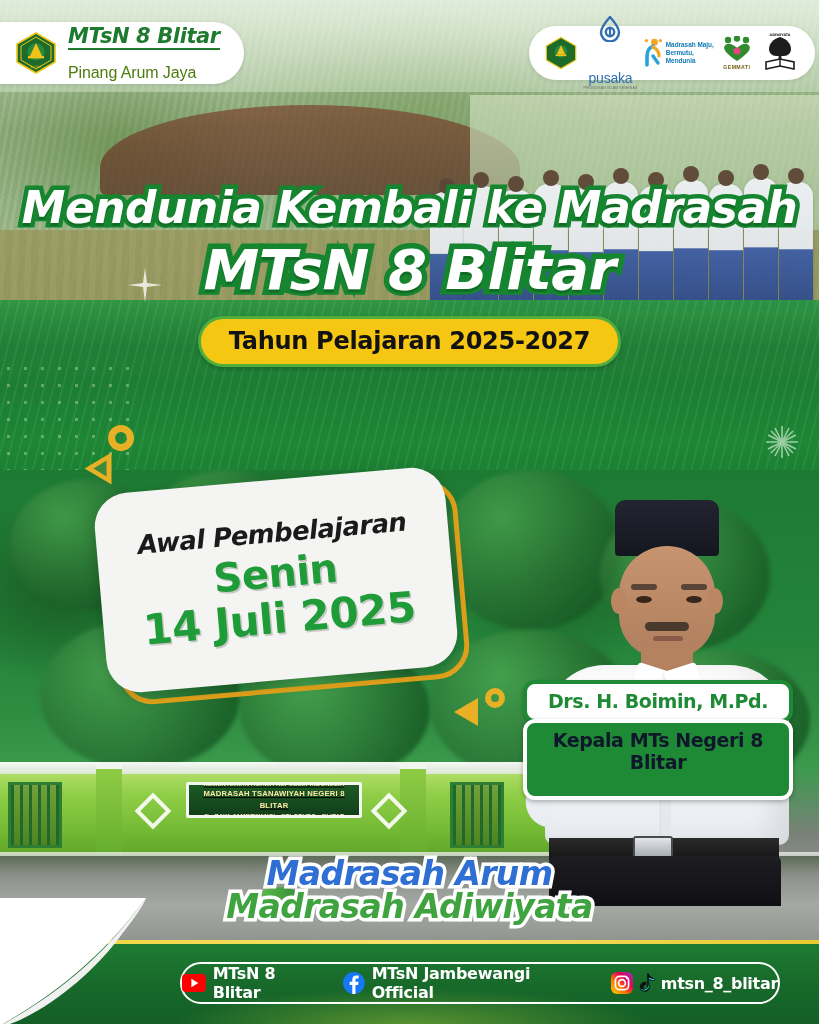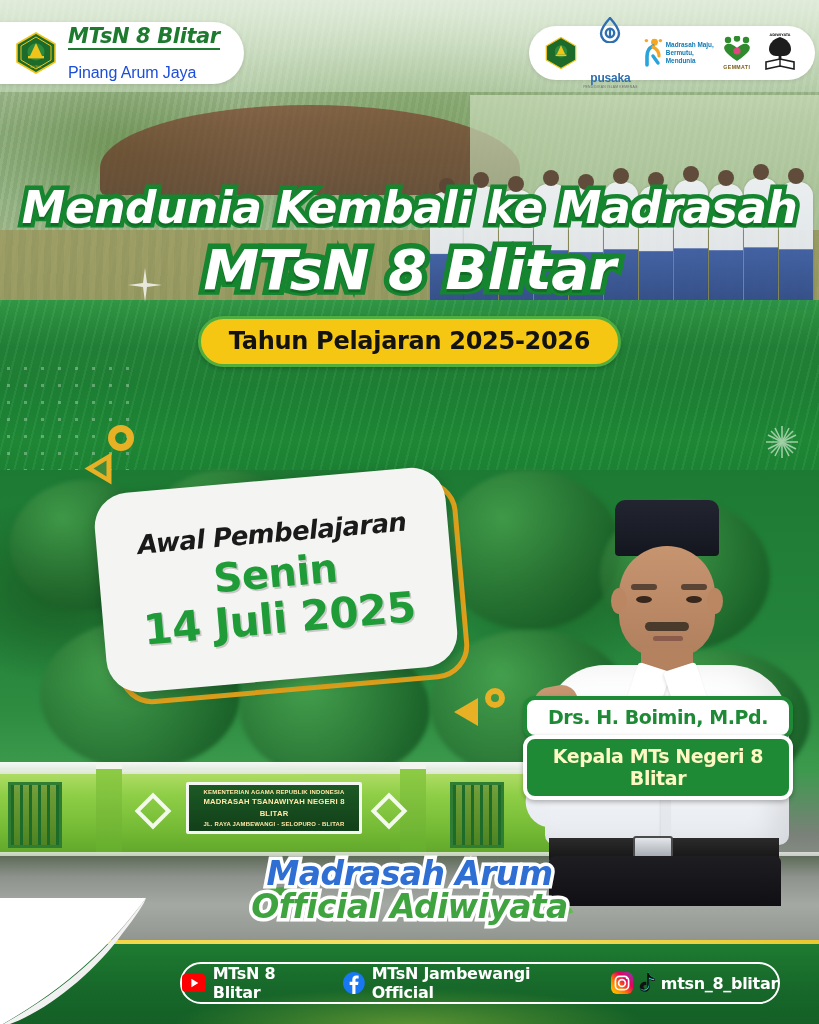--- a/index.html
+++ b/index.html
@@ -108,26 +108,27 @@
     position:absolute; top:762px; height:12px; width:560px; left:0;
     background:linear-gradient(180deg,#ffffff,#dfe7d9);
     opacity:.95;
   }
   .gate-pillar{
     position:absolute; width:26px; height:96px; top:762px;
     background:linear-gradient(180deg,#8ecb45,#63ac2c);
     border-top:7px solid #f2f6ee;
   }
   .gate-sign{
-    position:absolute; left:186px; top:782px; width:176px; height:52px;
+    position:absolute; left:186px; top:782px; width:176px; height:36px;
     background:linear-gradient(180deg,#1c5a25,#123f19);
     border:3px solid #f4f7f1;
     border-radius:2px;
     display:flex; align-items:center; justify-content:center;
     overflow:hidden;
+    text-decoration:underline;
   }
   .gate-sign span{
     color:#ffe9a8; font-size:6.2px; letter-spacing:.2px;
     text-align:center; line-height:1.55; font-weight:700;
     transform:scale(.96);
   }
   .gate-diamond{
     position:absolute; width:26px; height:26px; top:798px;
     border:4px solid #ffffff; transform:rotate(45deg); opacity:.9;
   }
@@ -168,35 +169,35 @@
 
   .school-name-wrap{ line-height:1; }
   .school-name{
     font-family:"DejaVu Sans", sans-serif;
     font-size:21px; font-weight:700; font-style:italic;
     color:#1d7a2e; letter-spacing:-.4px;
     border-bottom:2.5px solid #1d7a2e;
     padding-bottom:1px; display:inline-block;
   }
   .school-tagline{
-    font-size:16px; color:#1d4ed8; margin-top:15px; letter-spacing:-.1px;
+    font-size:16px; color:#4d7c0f; margin-top:15px; letter-spacing:-.1px;
   }
 
   .header-badges{
     position:absolute; right:4px; top:26px;
     height:54px; width:286px;
     background:#ffffff;
     border-radius:27px;
     display:flex; align-items:center; justify-content:space-evenly;
     padding:0 10px;
     box-shadow:0 1px 4px rgba(0,0,0,.10);
   }
   .badge-item{ display:flex; align-items:center; gap:3px; }
   .badge-item svg{ display:block; }
-  .pusaka-txt{ font-size:12px; font-weight:700; color:#2f6fb0; letter-spacing:-.2px;margin-top:28px;}
+  .pusaka-txt{ font-size:14px; font-weight:400; color:#2f6fb0; letter-spacing:-.2px;margin-top:28px;}
   .pusaka-sub{ font-size:3.4px; color:#6d6d6d; letter-spacing:.2px; }
   .mmbm-txt{ font-size:6.4px; font-weight:700; color:#0f7ab5; line-height:1.25; }
   .gemmati-txt{ font-size:5.2px; font-weight:700; color:#7a5c14; letter-spacing:.4px; }
 
   
   .title-block{
     position:absolute; left:0; top:182px; width:819px;
     text-align:center; z-index:9;
   }
   .title-line1{
@@ -404,24 +405,24 @@
     font-family:"DejaVu Sans", sans-serif;
     font-size:19px; font-weight:700; color:#1f8a36;
     letter-spacing:-.4px;
     box-shadow:0 2px 4px rgba(0,0,0,.22);
   }
   .np-bottom{
     margin-top:-4px;
     background:#1f8a36;
     border:4px solid #ffffff;
     border-radius:12px;
-    padding:6px 10px 7px;
+    padding:6px 10px 23px;
     text-align:center;
     font-family:"DejaVu Sans", sans-serif;
-    font-size:19px; font-weight:700; color:#fef9c3;
+    font-size:19px; font-weight:700; color:#0f172a;
     letter-spacing:-.4px;
     box-shadow:0 2px 5px rgba(0,0,0,.28);
   }
 
   
   .tagline{
     position:absolute; left:0; bottom:98px; width:819px;
     text-align:center; z-index:18;
   }
   .tag1{
@@ -616,21 +617,21 @@
         <path d="M20 26 L20 33" stroke="#1d1d1d" stroke-width="1.4"></path>
         <text x="20" y="2.6" font-size="3.4" fill="#1d1d1d" text-anchor="middle" font-family="DejaVu Sans" font-weight="bold">ADIWIYATA</text>
       </svg>
     </div>
 
   </div>
 
   <div class="title-block">
     <div class="title-line1">Mendunia Kembali ke Madrasah</div>
     <div class="title-line2">MTsN 8 Blitar</div>
-    <div class="year-badge">Tahun Pelajaran 2025-2026</div>
+    <div class="year-badge">Tahun Pelajaran 2025-2027</div>
   </div>
 
   <svg class="sparkle" style="left:128px; top:268px;" width="34" height="34" viewBox="0 0 34 34">
     <path d="M17 0 L19 15 L34 17 L19 19 L17 34 L15 19 L0 17 L15 15 Z" fill="#ffffff" opacity=".9"></path>
   </svg>
   <svg class="sparkle" style="left:764px; top:424px;" width="36" height="36" viewBox="0 0 36 36">
     <g stroke="#cfe9cf" stroke-width="1.6" opacity=".85">
       <path d="M18 2 L18 34 M2 18 L34 18 M7 7 L29 29 M29 7 L7 29"></path>
       <path d="M11 4 L25 32 M25 4 L11 32 M4 11 L32 25 M4 25 L32 11"></path>
     </g>
@@ -677,21 +678,21 @@
 
   <div class="nameplate">
     <div class="np-top">Drs. H. Boimin, M.Pd.</div>
     <div class="np-bottom">Kepala MTs Negeri 8 Blitar</div>
   </div>
 
   <div class="leaf" style="left:258px; bottom:118px; transform:rotate(-25deg);"></div>
   <div class="leaf" style="right:248px; bottom:104px; transform:rotate(160deg);"></div>
   <div class="tagline">
     <div class="tag1">Madrasah Arum</div>
-    <div class="tag2">Official Adiwiyata</div>
+    <div class="tag2">Madrasah Adiwiyata</div>
   </div>
 
   <div class="yellow-rule"></div>
   <div class="footer-band"></div>
 
   <div class="social-pill">
 
     <div class="soc">
       <svg class="ic" width="24" height="18" viewBox="0 0 24 18">
         <rect x="0" y="0" width="24" height="18" rx="4" fill="#ff0000"></rect>

